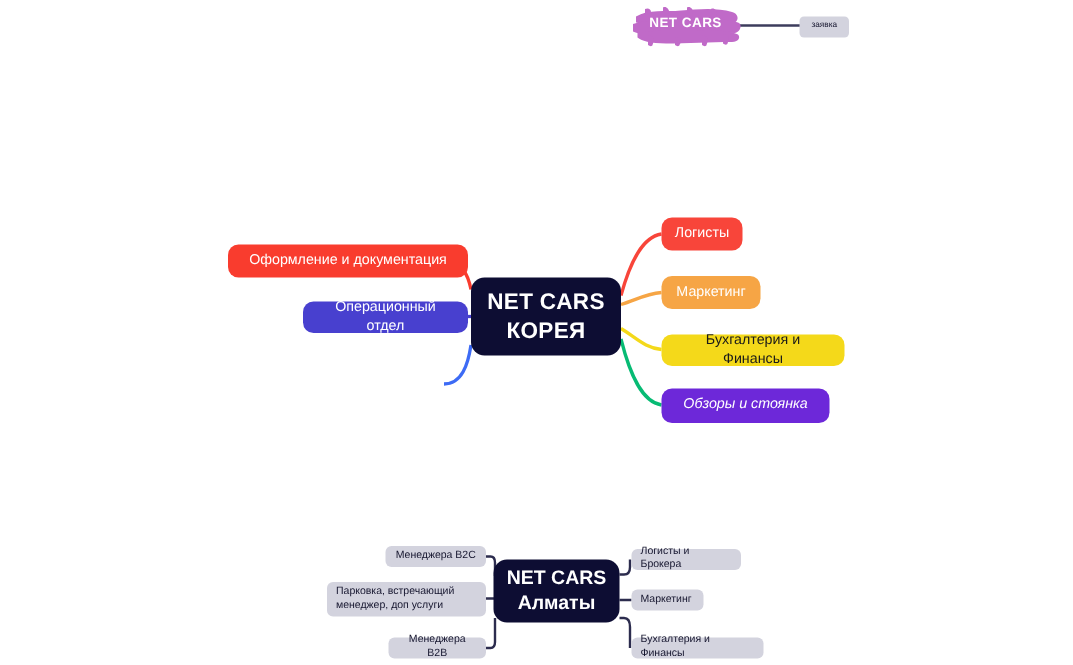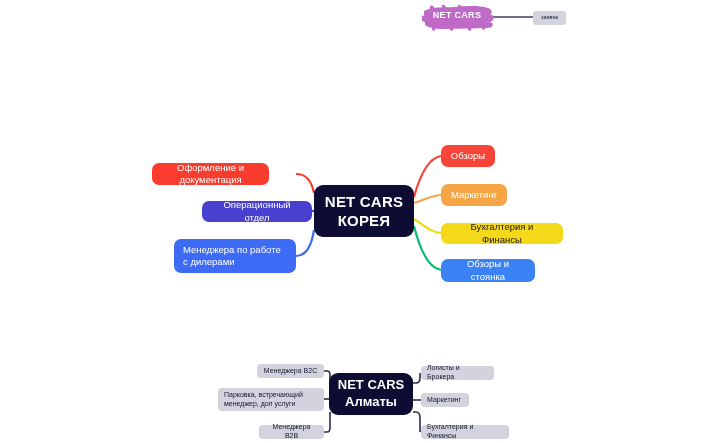--- a/index.html
+++ b/index.html
@@ -68,21 +68,21 @@
     width: 84px;
     height: 42px;
     font-size: 13px;
   }
   
   .chip {
     font-size: 9.5px;
     padding: 0 9px;
   }
   #n-oformlenie {
-    left: 152px; top: 163px; width: 117px; height: 22px;
+    left: 152px; top: 163px; width: 160px; height: 22px;
     background: #f93c2e; color: #ffffff;
   }
   #n-operacionny {
     left: 202px; top: 201px; width: 110px; height: 21px;
     background: #4840cf; color: #ffffff;
   }
   #n-menedzhera-dilery {
     left: 174px; top: 239px; width: 122px; height: 34px;
     background: #3d6bf5; color: #ffffff;
     padding: 0 9px;
@@ -93,22 +93,22 @@
   }
   #n-marketing {
     left: 441px; top: 184px; width: 66px; height: 22px;
     background: #f6a545; color: #ffffff;
   }
   #n-buhgalteria {
     left: 441px; top: 223px; width: 122px; height: 21px;
     background: #f4d91a; color: #1a1a1a;
   }
   #n-obzory {
-    left: 441px; top: 259px; width: 94px; height: 23px;
-    background: #3b82f6; color: #ffffff;
+    left: 441px; top: 259px; width: 112px; height: 23px;
+    background: #6d28d9; color: #ffffff; font-style: italic;
   }
   
   .pill {
     background: #d3d3de;
     color: #15152e;
     font-size: 7px;
     border-radius: 4px;
     padding: 0 6px;
   }
   #n-b2c {
@@ -210,23 +210,22 @@
 
   <div class="node node-center" id="n-zayavka">заявка</div>
 
   <div class="node node-center hub" id="hub-korea">NET CARS
 КОРЕЯ</div>
 
   <div class="node node-center chip" id="n-oformlenie">Оформление и документация</div>
 
   <div class="node node-center chip" id="n-operacionny">Операционный отдел</div>
 
-  <div class="node node-left chip" id="n-menedzhera-dilery">Менеджера по работе с дилерами</div>
-
-  <div class="node node-center chip" id="n-logisty">Обзоры</div>
+
+  <div class="node node-center chip" id="n-logisty">Логисты</div>
 
   <div class="node node-center chip" id="n-marketing">Маркетинг</div>
 
   <div class="node node-center chip" id="n-buhgalteria">Бухгалтерия и Финансы</div>
 
   <div class="node node-center chip" id="n-obzory">Обзоры и стоянка</div>
 
   <div class="node node-center hub" id="hub-almaty">NET CARS
 Алматы</div>
 

